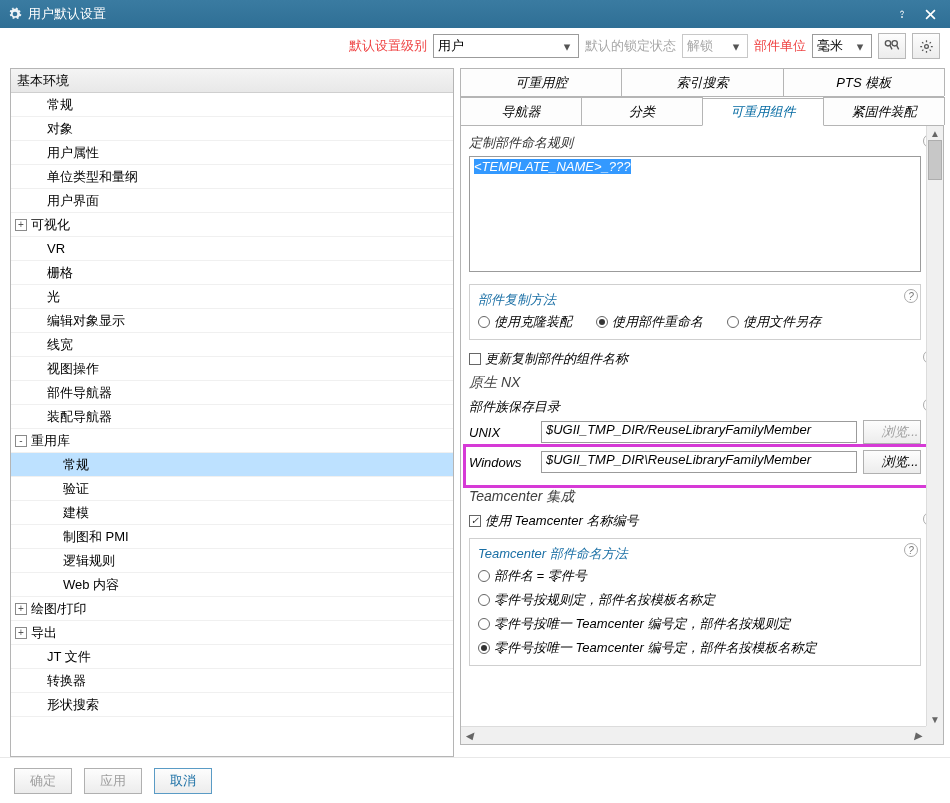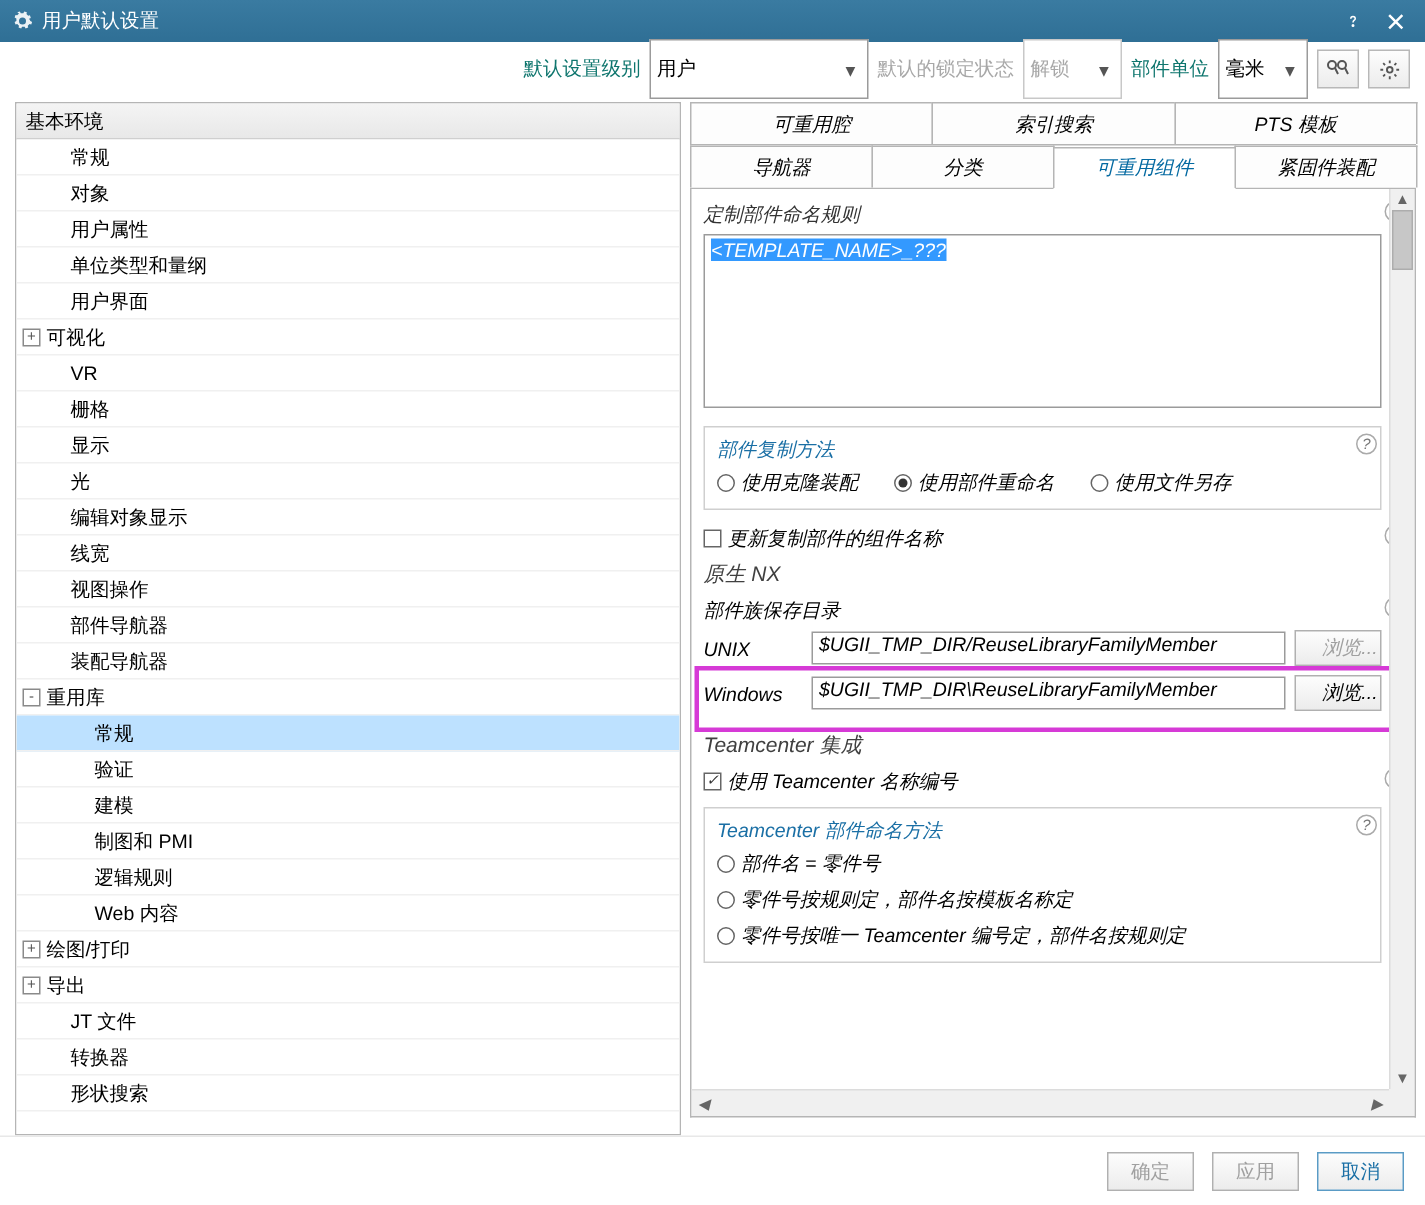--- a/index.html
+++ b/index.html
@@ -4,23 +4,23 @@
 <style>
 * { box-sizing: border-box; margin: 0; padding: 0; font-family: "Microsoft YaHei", Arial, sans-serif; font-size: 13px; }
 html, body { width: 950px; height: 803px; overflow: hidden; background: #fff; }
 
 .titlebar { height: 28px; background: linear-gradient(#3a7ba1,#2f6f95); color: #fff; display: flex; align-items: center; padding: 0 6px 0 8px; }
 .titlebar .gear { margin-right: 6px; fill: #fff; }
 .titlebar .title { flex: 1; }
 .titlebar .tbtn { width: 28px; height: 22px; display: flex; align-items: center; justify-content: center; cursor: pointer; }
 
 .toolbar { height: 36px; background: #fff; display: flex; align-items: center; padding: 4px 10px; gap: 6px; justify-content: flex-end; }
-.lbl { color: #0f766e; }
+.lbl { color: #ef4444; }
 .lbl.dis { color: #a8a8a8; }
-.combo { height: 40px; border: 1px solid #9b9b9b; background: #fff; display: flex; align-items: center; padding: 0 4px; position: relative; }
+.combo { height: 24px; border: 1px solid #9b9b9b; background: #fff; display: flex; align-items: center; padding: 0 4px; position: relative; }
 .combo .cval { flex: 1; white-space: nowrap; }
 .combo .carrow { width: 14px; text-align: center; color: #555; }
 .iconbtn { width: 28px; height: 26px; border: 1px solid #b8b8b8; background: linear-gradient(#fdfdfd,#ececec); display: flex; align-items: center; justify-content: center; cursor: pointer; }
 
 .body { position: absolute; top: 64px; bottom: 46px; left: 0; right: 0; display: flex; }
 
 
 .treewrap { width: 444px; border: 1px solid #b5b5b5; margin: 4px 0 0 10px; display: flex; flex-direction: column; position: relative; }
 .treehdr { height: 24px; background: linear-gradient(#f4f4f4,#e8e8e8); border-bottom: 1px solid #cfcfcf; display: flex; align-items: center; padding-left: 6px; font-size: 13px; }
 .tree { flex: 1; overflow-y: scroll; background: #fff; }
@@ -67,21 +67,21 @@
 .check .cb { width: 12px; height: 12px; border: 1px solid #666; display: flex; align-items: center; justify-content: center; font-size: 10px; color: #333; line-height: 1; }
 
 .h3 { color: #404040; font-size: 14px; margin: 6px 0 6px 0; }
 .frow { display: flex; align-items: center; gap: 6px; margin-bottom: 6px; }
 .frow .flabel { width: 66px; }
 .tinput { flex: 1; height: 22px; border: 1px solid #9b9b9b; padding: 0 4px; background: #fff; overflow: hidden; white-space: nowrap; }
 .browse { width: 58px; height: 24px; border: 1px solid #b0b0b0; background: linear-gradient(#fdfdfd,#ececec); cursor: pointer; display: flex; align-items: center; justify-content: center; padding-left: 16px; }
 .browse.dis { color: #a0a0a0; }
 .hl { position: absolute; border: 3px solid #d63ad6; pointer-events: none; }
 
-.footer { position: absolute; bottom: 0; left: 0; right: 0; height: 46px; background: #fff; display: flex; align-items: center; justify-content: flex-end; padding: 0 14px; gap: 12px; border-top: 1px solid #e8e8e8;}
+.footer { position: absolute; bottom: 0; left: 0; right: 0; height: 46px; background: #fff; display: flex; align-items: center; padding: 0 14px; gap: 12px; border-top: 1px solid #e8e8e8;}
 .fbtn { min-width: 58px; height: 26px; border: 1px solid #b0b0b0; background: linear-gradient(#fdfdfd,#ececec); display: flex; align-items: center; justify-content: center; cursor: pointer; }
 .fbtn.dis { color: #a0a0a0; }
 .fbtn.primary { color: #1a6fa5; border-color: #5a9bc5; }
 </style>
 </head>
 <body>
 
 <div class="titlebar">
   <svg class="gear" width="14" height="14" viewBox="0 0 24 24">
       <path d="M12 8a4 4 0 100 8 4 4 0 000-8zm9 4l2 1-1 3-2-.5-2 2 .5 2-3 1-1-2h-3l-1 2-3-1 .5-2-2-2-2 .5-1-3 2-1v-3l-2-1 1-3 2 .5 2-2L6 2l3-1 1 2h3l1-2 3 1-.5 2 2 2 2-.5 1 3-2 1z" opacity=".9"></path>
@@ -163,24 +163,20 @@
         <div class="tnode" style="padding-left: 20px;">
           <span class="tog"></span>
           <span class="tlabel">VR</span>
         </div>
         <div class="tnode" style="padding-left: 20px;">
           <span class="tog"></span>
           <span class="tlabel">栅格</span>
         </div>
         <div class="tnode" style="padding-left: 20px;">
           <span class="tog"></span>
-          <span class="tlabel">显示</span>
-        </div>
-        <div class="tnode" style="padding-left: 20px;">
-          <span class="tog"></span>
           <span class="tlabel">光</span>
         </div>
         <div class="tnode" style="padding-left: 20px;">
           <span class="tog"></span>
           <span class="tlabel">编辑对象显示</span>
         </div>
         <div class="tnode" style="padding-left: 20px;">
           <span class="tog"></span>
           <span class="tlabel">线宽</span>
         </div>
@@ -331,20 +327,24 @@
                 <span>部件名 = 零件号</span>
               </label>
               <label class="radio">
                 <span class="rb"></span>
                 <span>零件号按规则定，部件名按模板名称定</span>
               </label>
               <label class="radio">
                 <span class="rb"></span>
                 <span>零件号按唯一 Teamcenter 编号定，部件名按规则定</span>
               </label>
+              <label class="radio">
+                <span class="rb on"></span>
+                <span>零件号按唯一 Teamcenter 编号定，部件名按模板名称定</span>
+              </label>
             </div>
         </div>
       </div>
       <div class="vscroll">
         <div class="varrow up">▲</div>
         <div class="vthumb"></div>
         <div class="varrow down">▼</div>
       </div>
       <div class="hscroll">
         <div class="harrow l">◀</div>

